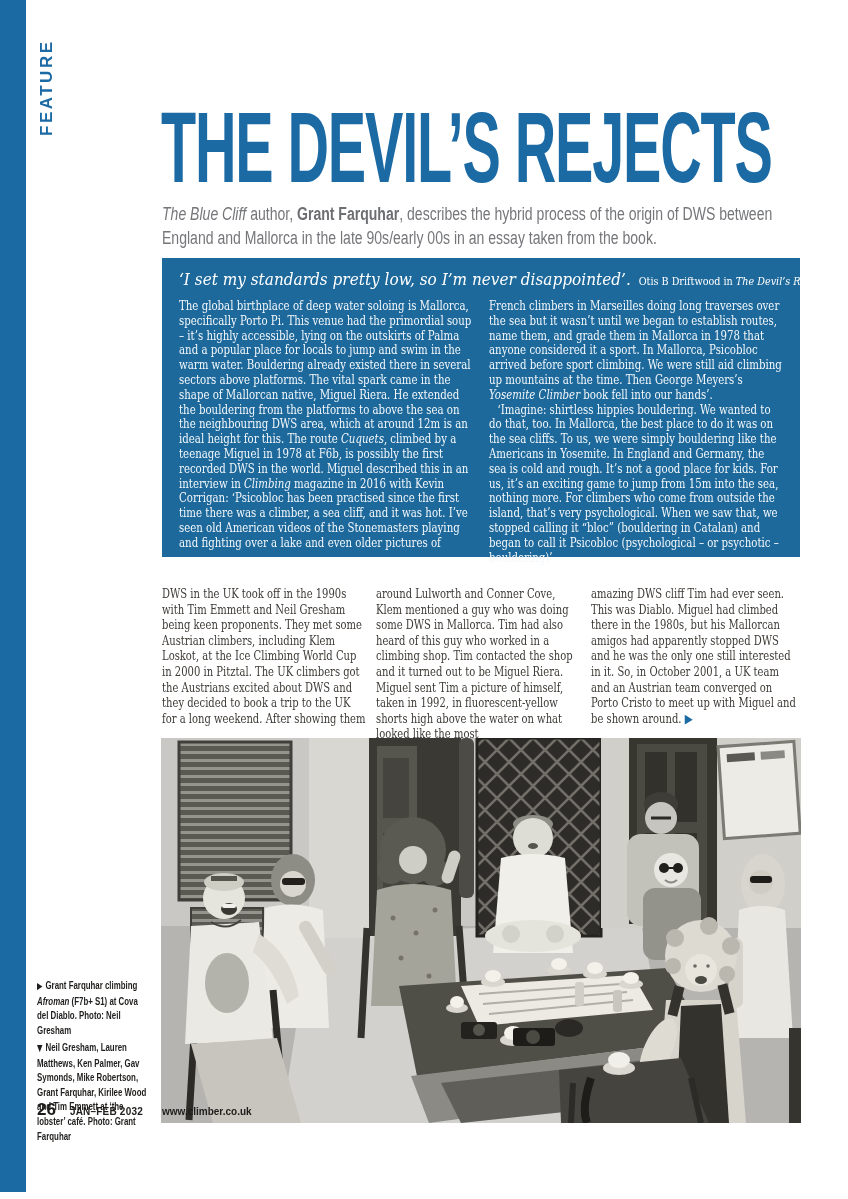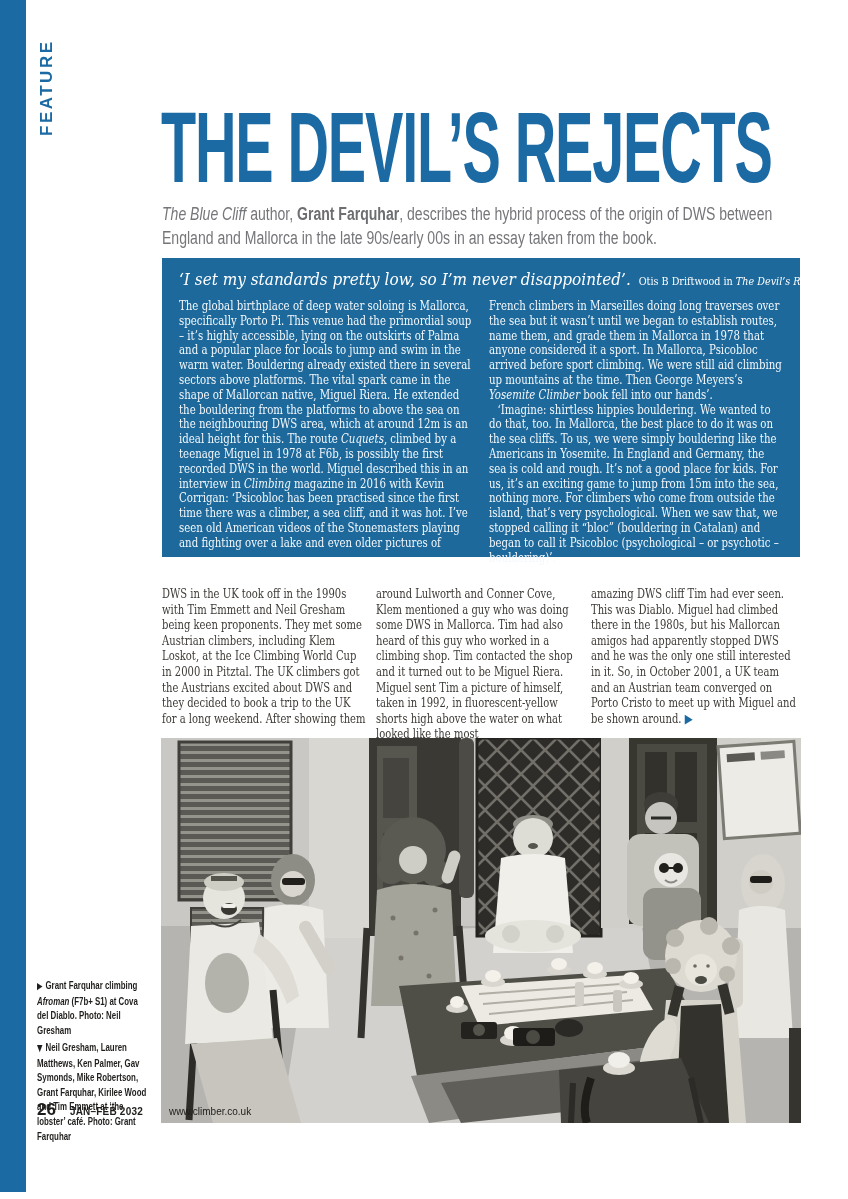--- a/index.html
+++ b/index.html
@@ -46,21 +46,21 @@
   .caption{position:absolute;left:37px;width:150px;transform-origin:0 0;transform:scaleX(0.75);
            font-size:10.5px;line-height:14.6px;font-weight:bold;color:#201e1c;}
   #caption-1{top:978px;}
   #caption-2{top:1040px;}
   .caption .marker{padding-right:4px;font-family:"DejaVu Sans",sans-serif;font-size:9.5px;}
   .caption i{font-style:italic;}
   
   .footer{position:absolute;left:37px;top:1100px;display:flex;align-items:baseline;color:#1f1d1b;}
   .footer .pagenum{font-size:17px;font-weight:bold;}
   .footer .issue{font-size:10px;font-weight:bold;margin-left:14px;letter-spacing:0.2px;}
-  .footer .site{font-size:10px;font-weight:normal;margin-left:26px;}
+  .footer .site{font-size:10px;font-weight:bold;margin-left:19px;}
 </style>
 </head>
 <body>
 
 <div id="page">
 
   <div class="side-bar"></div>
   <div class="kicker">FEATURE</div>
 
   <h1 class="title" style="margin:0;">THE DEVIL’S REJECTS</h1>

